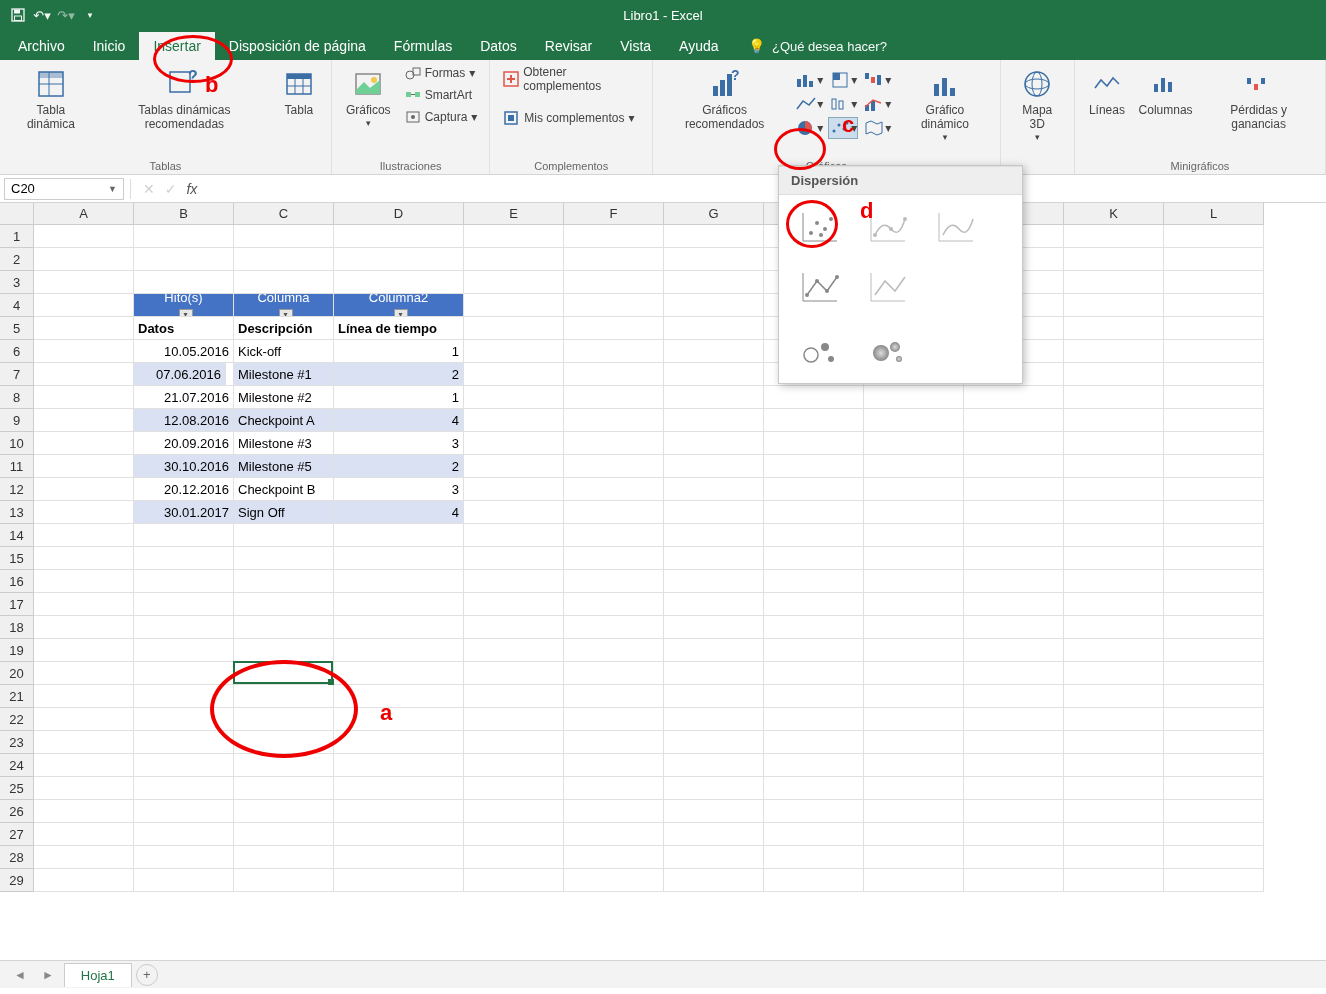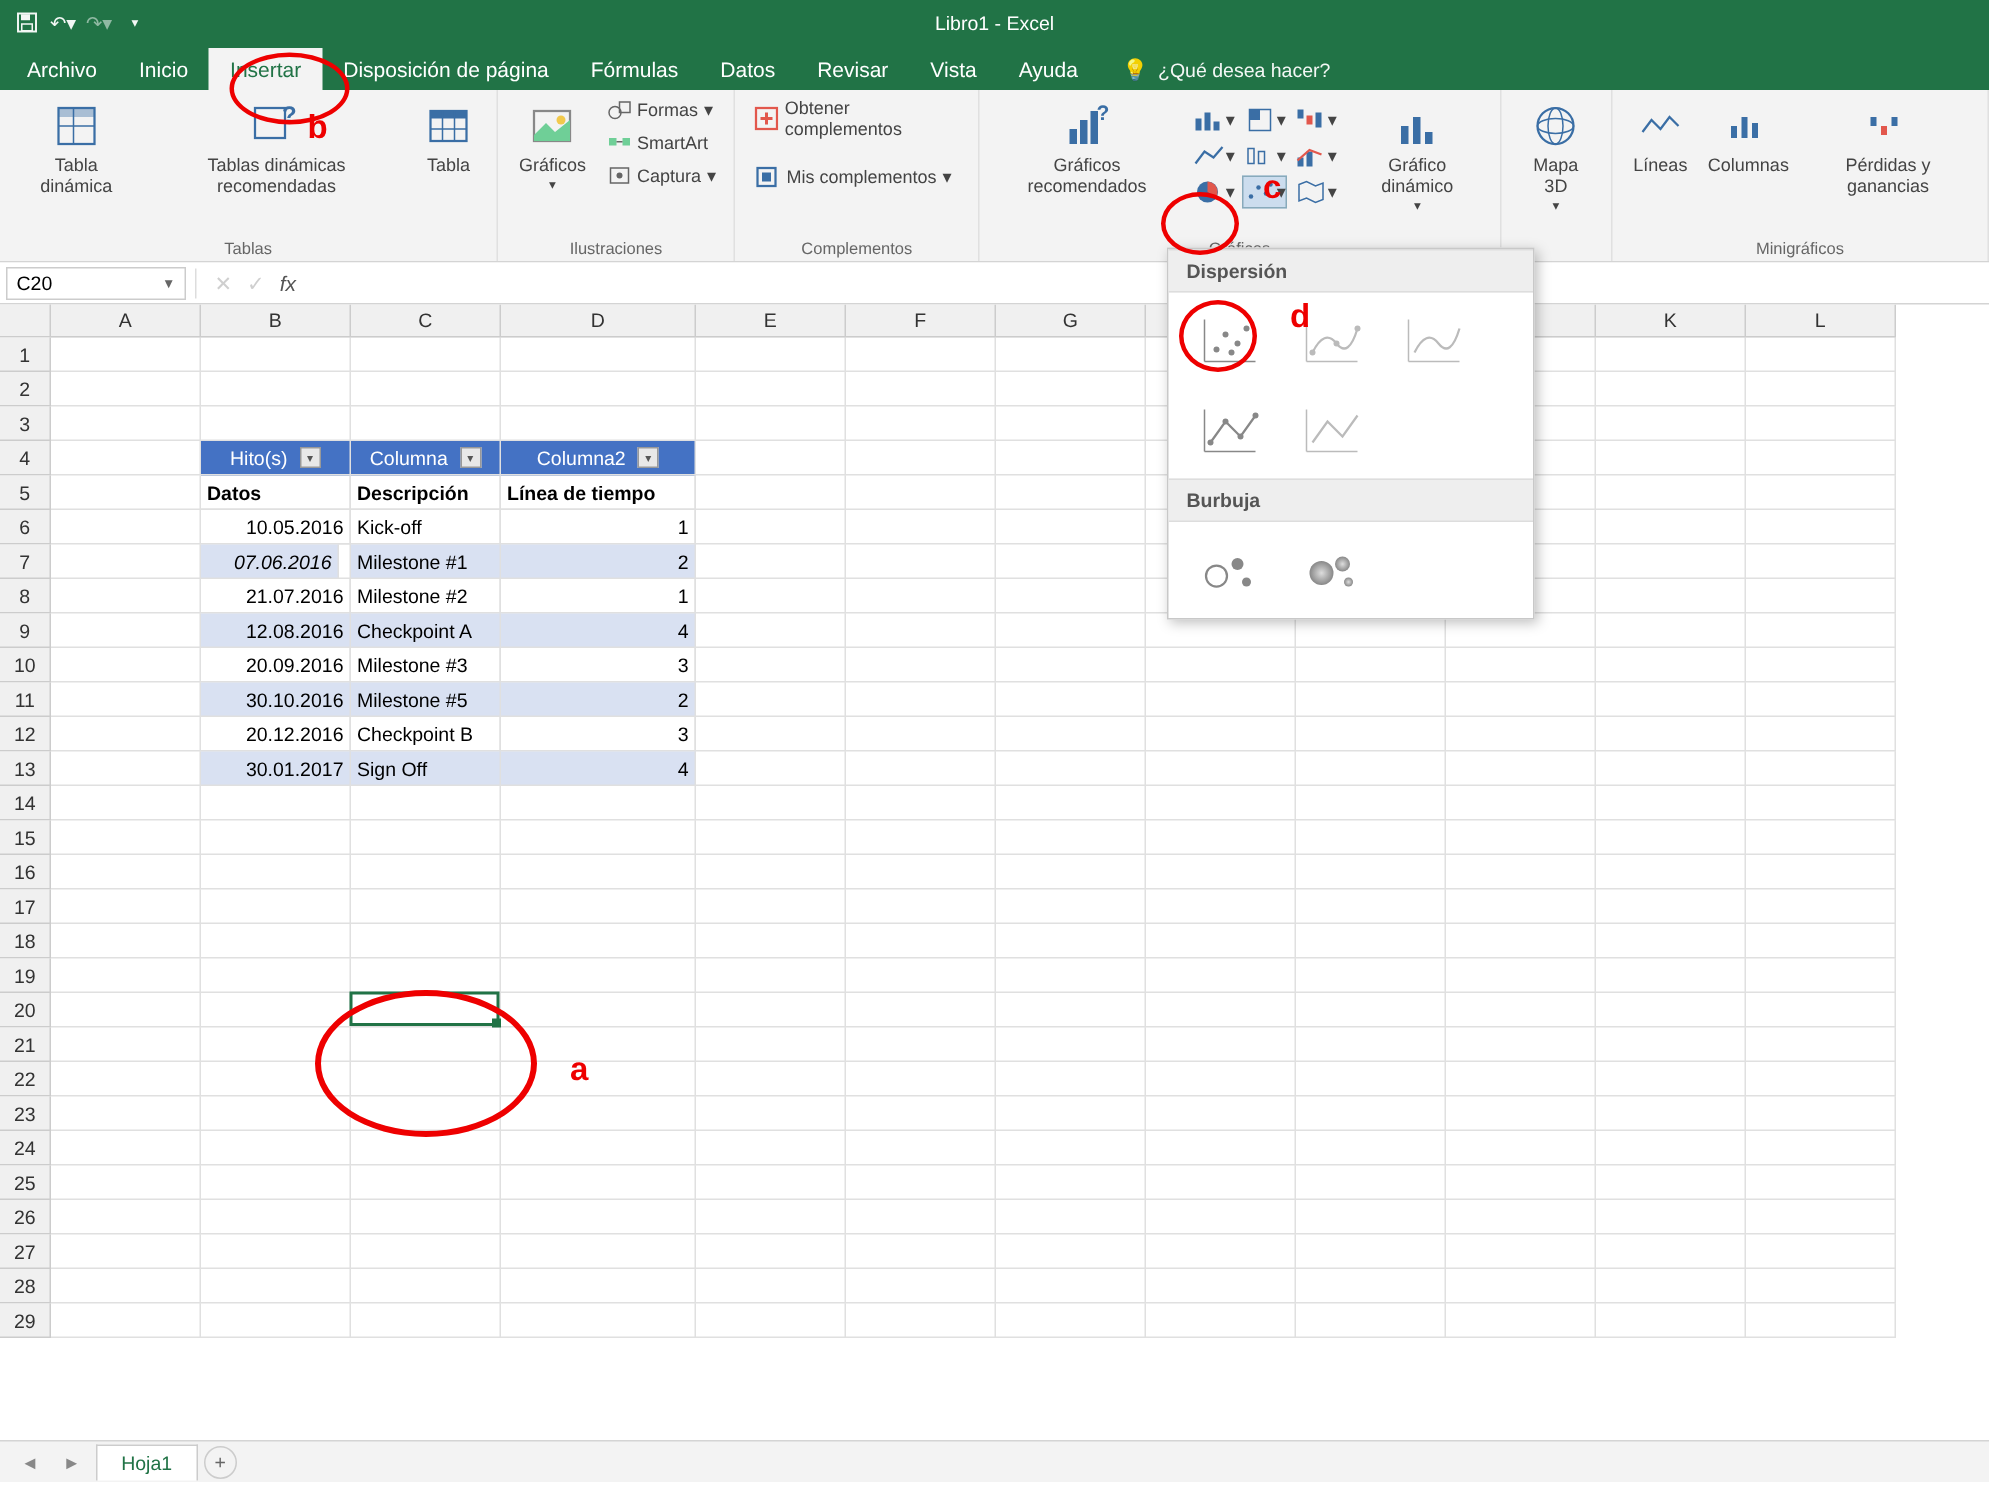--- a/index.html
+++ b/index.html
@@ -35,21 +35,21 @@
 .fx-input { flex: 1; height: 22px; border: none; font-size: 13px; padding: 0 6px; }
 
 .grid-wrap { position: relative; display: flex; }
 .colhdrs { height: 22px; display: flex; }
 .corner { width: 34px; height: 22px; background: #f0f0f0; border-right: 1px solid #ccc; border-bottom: 1px solid #ccc; }
 .colhdr { height: 22px; background: #f0f0f0; border-right: 1px solid #ccc; border-bottom: 1px solid #ccc; display: flex; align-items: center; justify-content: center; font-size: 13px; color: #333; }
 .rowhdr { width: 34px; height: 23px; background: #f0f0f0; border-right: 1px solid #ccc; border-bottom: 1px solid #ccc; display: flex; align-items: center; justify-content: center; font-size: 13px; color: #333; }
 .cells { position: relative; }
 .cell { position: absolute; height: 23px; border-right: 1px solid #e0e0e0; border-bottom: 1px solid #e0e0e0; font-size: 13px; padding: 2px 4px; display: flex; align-items: center; overflow: hidden; white-space: nowrap; }
 .cell.right { justify-content: flex-end; }
-.cell.thead { background: #4472C4; color: #fff; justify-content: center; gap: 4px; }
+.cell.thead { background: #4472C4; color: #fff; justify-content: center; gap: 4px; flex-direction: column; }
 .cell.thead .fdd { width: 14px; height: 14px; background: #e8e8e8; border: 1px solid #999; display: flex; align-items: center; justify-content: center; font-size: 8px; color: #555; margin-left: 4px; }
 .cell.sub { font-weight: bold; }
 .cell.band { background: #D9E1F2; }
 .active-cell { position: absolute; border: 2px solid #217346; pointer-events: none; }
 .active-cell .handle { position: absolute; right: -3px; bottom: -3px; width: 6px; height: 6px; background: #217346; }
 
 .scatter-menu { position: absolute; left: 778px; top: 165px; width: 245px; background: #fff; border: 1px solid #c8c8c8; box-shadow: 2px 2px 8px rgba(0,0,0,.25); font-size: 13px; z-index: 50; }
 .scatter-menu .sect { background: #eee; padding: 6px 12px; font-weight: 600; color: #555; border-bottom: 1px solid #ddd; border-top: 1px solid #ddd; }
 .scatter-menu .opts { display: flex; gap: 20px; padding: 12px 16px; flex-wrap: wrap; }
 .scatter-menu .opt { width: 48px; height: 40px; display: flex; align-items: center; justify-content: center; cursor: pointer; }
@@ -741,21 +741,21 @@
         <div class="cell thead" style="left: 300px; top: 69px; width: 130px;">
           <span>Columna2</span>
           <span class="fdd">▾</span>
         </div>
         <div class="cell sub" style="left: 100px; top: 92px; width: 100px;">Datos</div>
         <div class="cell sub" style="left: 200px; top: 92px; width: 100px;">Descripción</div>
         <div class="cell sub" style="left: 300px; top: 92px; width: 130px;">Línea de tiempo</div>
         <div class="cell  right" style="left: 100px; top: 115px; width: 100px;">10.05.2016</div>
         <div class="cell " style="left: 200px; top: 115px; width: 100px;">Kick-off</div>
         <div class="cell  right" style="left: 300px; top: 115px; width: 130px;">1</div>
-        <div class="cell band right" style="left: 100px; top: 138px; width: 92px; font-style: italic;">07.06.2016</div>
+        <div class="cell band right" style="left: 100px; top: 138px; width: 92px;">07.06.2016</div>
         <div class="cell band" style="left: 200px; top: 138px; width: 100px;">Milestone #1</div>
         <div class="cell band right" style="left: 300px; top: 138px; width: 130px;">2</div>
         <div class="cell  right" style="left: 100px; top: 161px; width: 100px;">21.07.2016</div>
         <div class="cell " style="left: 200px; top: 161px; width: 100px;">Milestone #2</div>
         <div class="cell  right" style="left: 300px; top: 161px; width: 130px;">1</div>
         <div class="cell band right" style="left: 100px; top: 184px; width: 100px;">12.08.2016</div>
         <div class="cell band" style="left: 200px; top: 184px; width: 100px;">Checkpoint A</div>
         <div class="cell band right" style="left: 300px; top: 184px; width: 130px;">4</div>
         <div class="cell  right" style="left: 100px; top: 207px; width: 100px;">20.09.2016</div>
         <div class="cell " style="left: 200px; top: 207px; width: 100px;">Milestone #3</div>
@@ -819,21 +819,20 @@
         </svg>
       </div>
     <div class="opt">
         <svg width="44" height="36">
           <line x1="6" y1="4" x2="6" y2="32" stroke="#bbb"></line>
           <line x1="6" y1="32" x2="40" y2="32" stroke="#bbb"></line>
           <polyline points="10,26 20,12 30,22 40,8" fill="none" stroke="#bbb" stroke-width="1.5"></polyline>
         </svg>
       </div>
   </div>
-  <div class="sect">Burbuja</div>
   <div class="opts">
     <div class="opt">
         <svg width="44" height="36">
           <circle cx="14" cy="22" r="7" fill="none" stroke="#888" stroke-width="1.5"></circle>
           <circle cx="28" cy="14" r="4" fill="#888"></circle>
           <circle cx="34" cy="26" r="3" fill="#888"></circle>
         </svg>
       </div>
     <div class="opt">
         <svg width="44" height="36">

